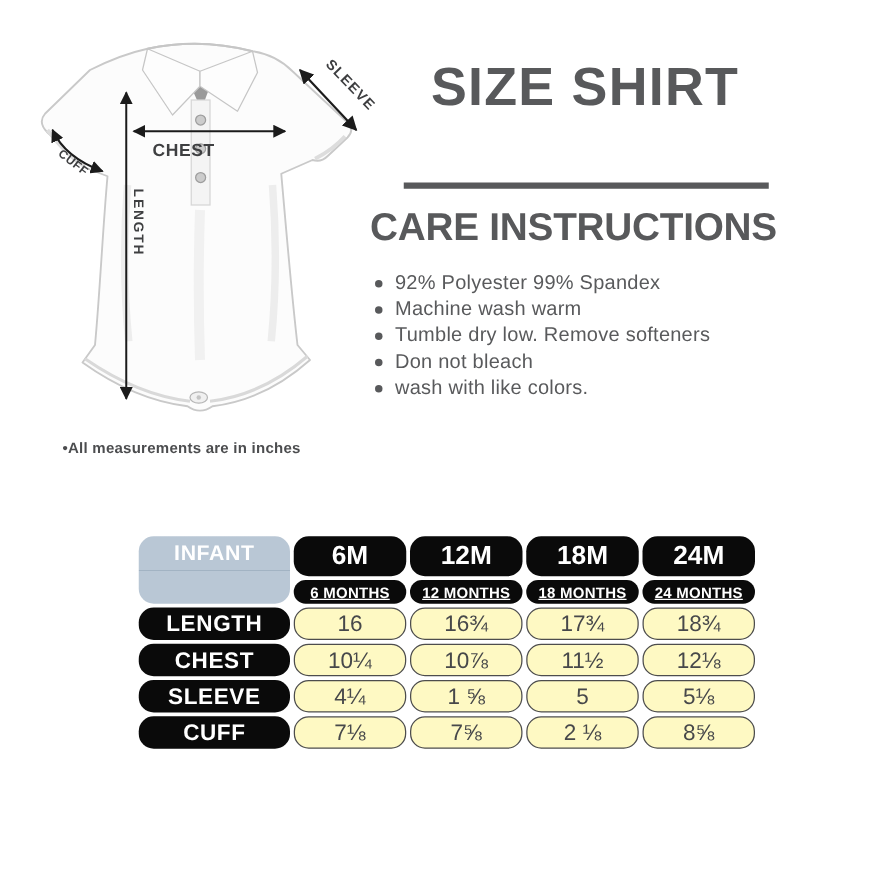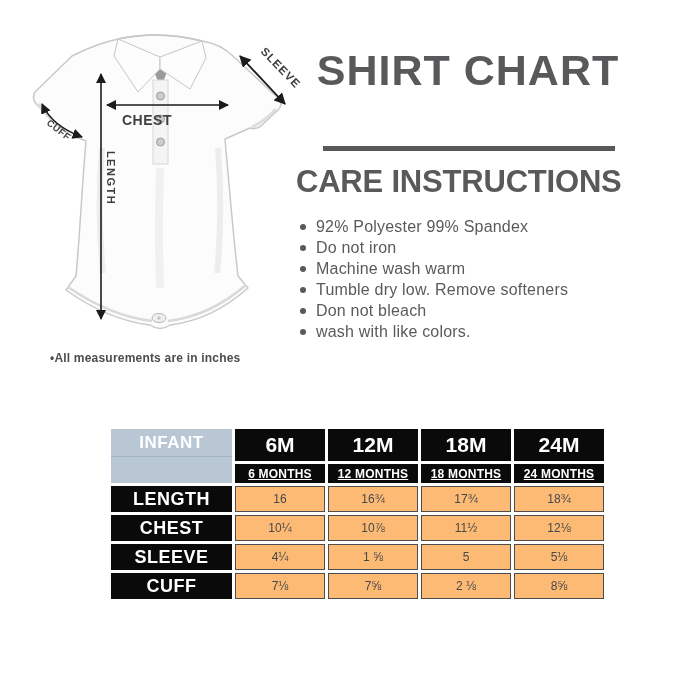--- a/index.html
+++ b/index.html
@@ -26,33 +26,33 @@
   }
   .care-list{position:absolute;left:300px;top:216px;margin:0;padding:0;list-style:none;}
   .care-list li{display:flex;align-items:center;gap:10px;height:21px;}
   .care-list .dot{width:6px;height:6px;border-radius:50%;background:#58595b;flex:0 0 auto;}
   .care-list .txt{font-size:16px;color:#595a5c;letter-spacing:.2px;white-space:nowrap;}
   
   .size-table{
     position:absolute;left:108px;top:426px;
     border-collapse:separate;border-spacing:3px;
   }
-  .size-table td{padding:0;text-align:center;vertical-align:middle;}
+  .size-table td{padding:0;text-align:center;vertical-align:middle;border-radius:12px;}
   .size-table .black{background:#0a0a0a;color:#ffffff;font-weight:bold;}
   .size-table .infant{
     width:121px;color:#ffffff;font-weight:bold;font-size:17px;letter-spacing:.5px;
     vertical-align:top;line-height:27px;
     background:linear-gradient(to bottom,#b9c7d5 0,#b9c7d5 27px,#a2b3c3 27px,#a2b3c3 28px,#b9c7d5 28px);
   }
   .size-table .size{width:88px;height:32px;font-size:21px;}
   .size-table .months{width:88px;height:19px;font-size:12px;letter-spacing:.2px;text-decoration:underline;}
   .size-table .rowlabel{width:121px;height:24px;font-size:18px;letter-spacing:.5px;}
   .size-table .val{
-    width:88px;height:24px;background:#fdba74;border:1px solid #4d4d4d;
-    color:#47484a;font-size:12px;
+    width:88px;height:24px;background:#fef9c3;border:1px solid #4d4d4d;
+    color:#47484a;font-size:18px;
   }
   
   .svg-label{font-family:"Liberation Sans", sans-serif;font-weight:bold;fill:#3e3f41;}
 </style>
 </head>
 <body>
 
 <div class="canvas">
 
   <svg class="diagram-svg" width="300" height="350" viewBox="0 0 300 350">
@@ -113,34 +113,30 @@
 
     <text class="svg-label" x="112" y="97" font-size="14" letter-spacing="0.5">CHEST</text>
     <text class="svg-label" transform="translate(97,150) rotate(90)" text-anchor="middle" font-size="11" letter-spacing="1.5">LENGTH</text>
     <text class="svg-label" transform="translate(250,24) rotate(46)" font-size="11.5" letter-spacing="1">SLEEVE</text>
     <text class="svg-label" transform="translate(36,96) rotate(38)" font-size="9.5" letter-spacing="0.5">CUFF</text>
   </svg>
 
   <div class="units-note">•All measurements are in inches</div>
 
   <div class="title">
-    <div>SHIRT CHART</div>
+    <div>SIZE SHIRT</div>
   </div>
   <div class="title-rule"></div>
 
   <div class="care-heading">CARE INSTRUCTIONS</div>
 
   <ul class="care-list">
     <li>
         <span class="dot"></span>
         <span class="txt">92% Polyester 99% Spandex</span>
-      </li>
-    <li>
-        <span class="dot"></span>
-        <span class="txt">Do not iron</span>
       </li>
     <li>
         <span class="dot"></span>
         <span class="txt">Machine wash warm</span>
       </li>
     <li>
         <span class="dot"></span>
         <span class="txt">Tumble dry low. Remove softeners</span>
       </li>
     <li>

